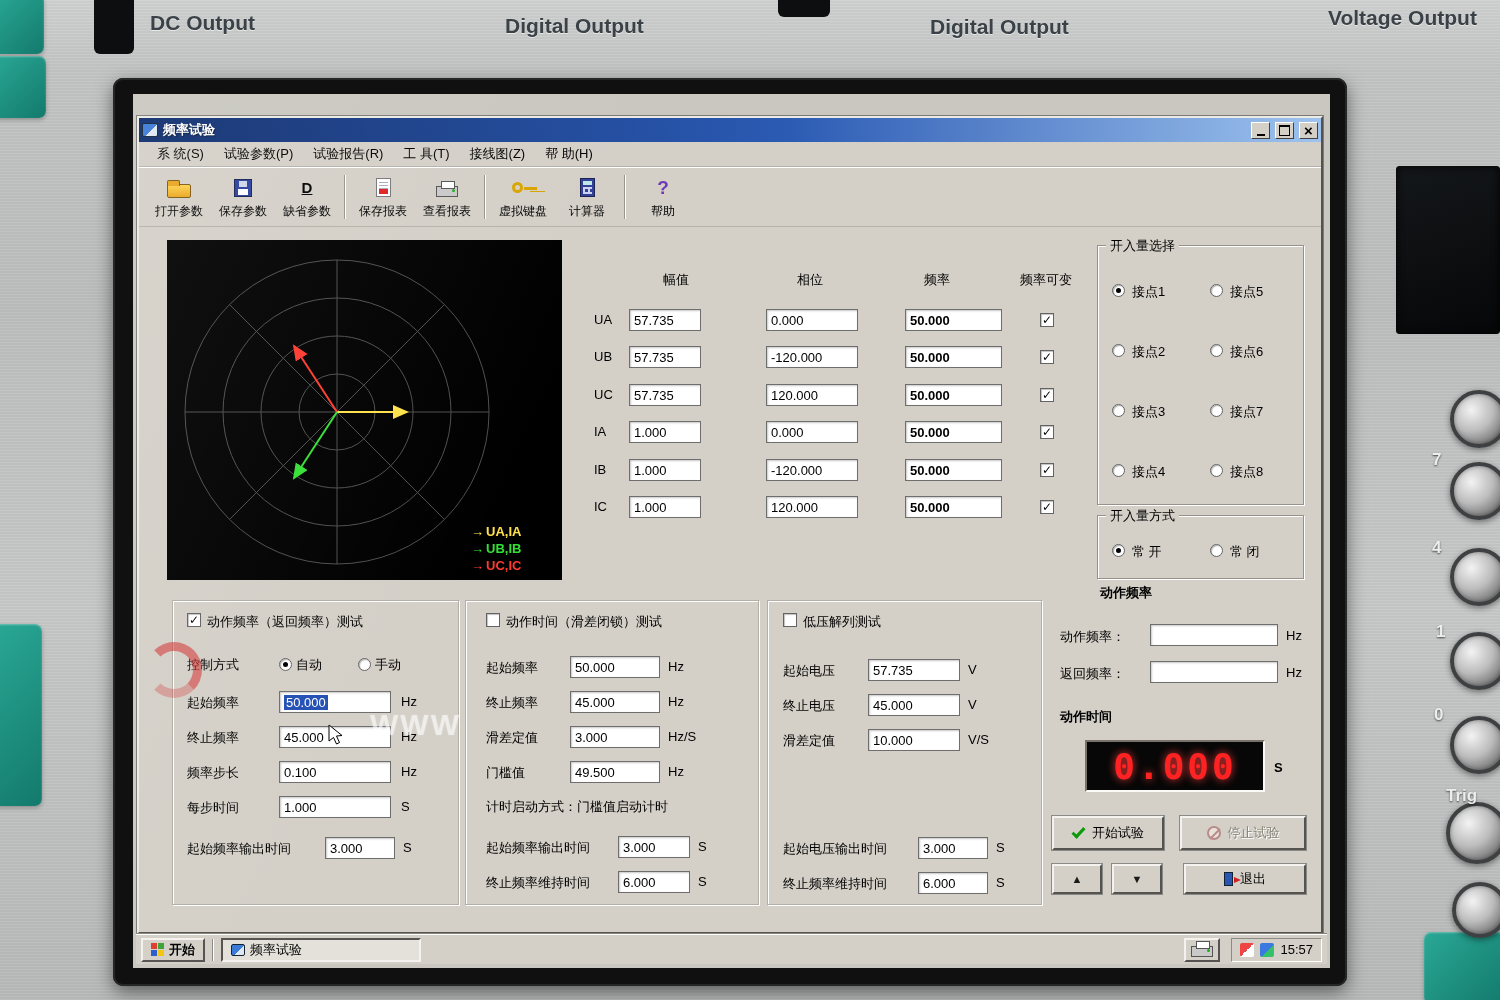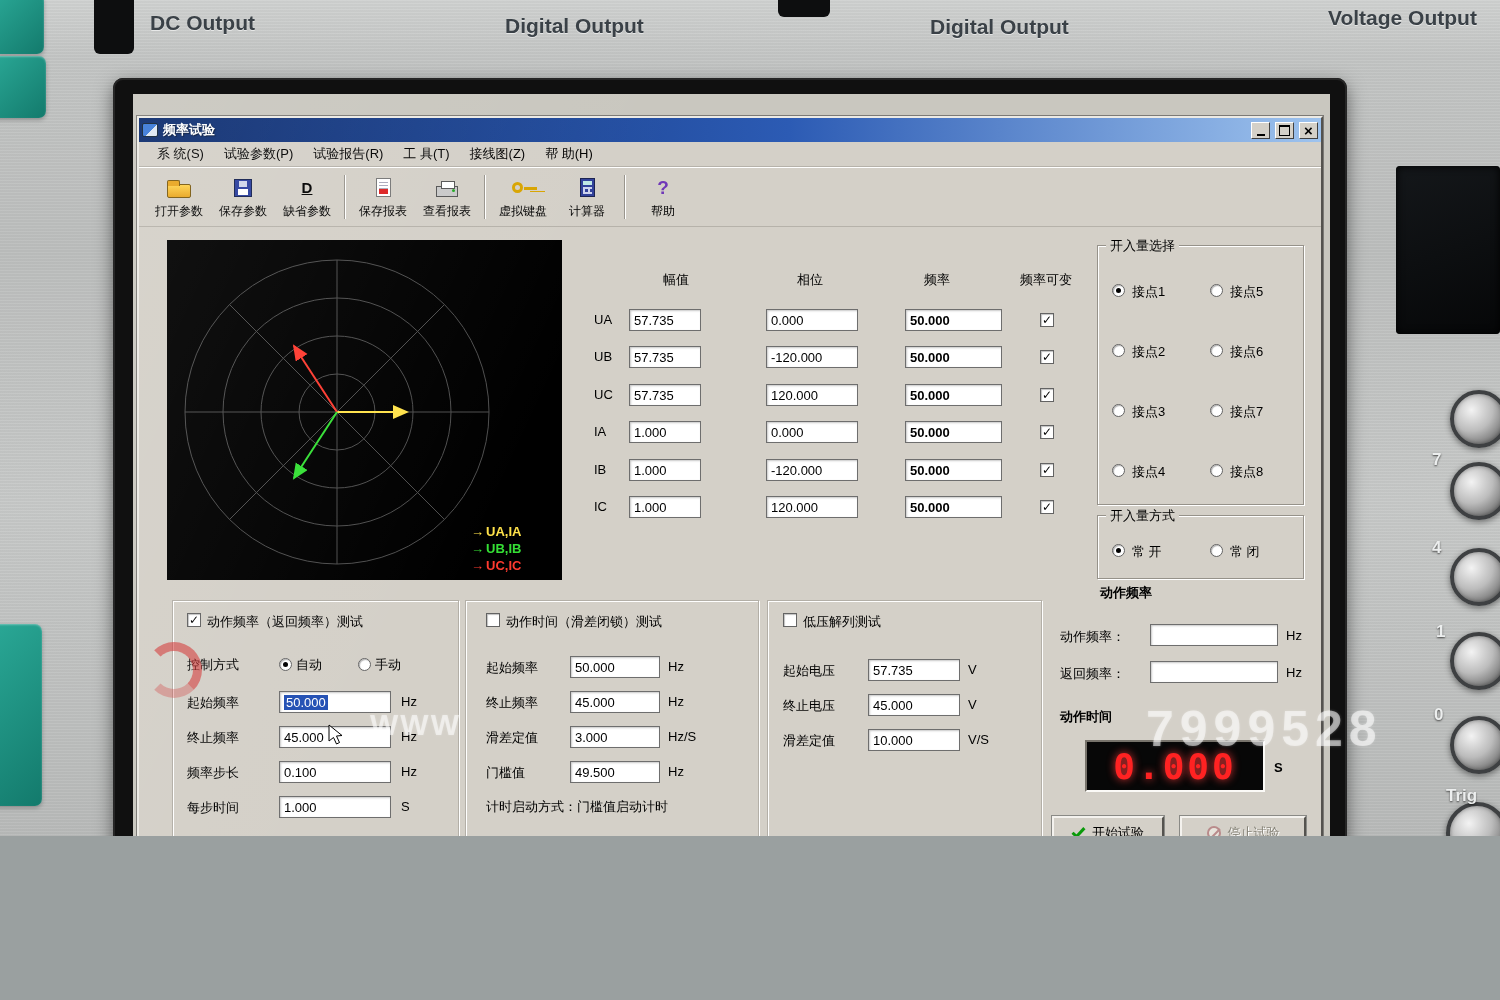--- a/index.html
+++ b/index.html
@@ -1,18 +1,18 @@
 <!DOCTYPE html>
 <html><head>
 <meta charset="utf-8">
 <style>
 *{margin:0;padding:0;box-sizing:border-box}
 body{font-family:"Liberation Sans","DejaVu Sans",sans-serif;background:#9aa0a0;width:1500px;height:1000px;overflow:hidden}
 .ab{position:absolute}
-.photo{position:relative;width:1500px;height:836px;overflow:hidden;
+.photo{position:relative;width:1500px;height:1000px;overflow:hidden;
 background:linear-gradient(180deg,#d0d2d1 0%,#c3c5c4 7%,#bcbebd 30%,#c7c9c8 60%,#b8bab9 100%)}
 .brush{position:absolute;inset:0;background:repeating-linear-gradient(180deg,rgba(255,255,255,.05) 0 1px,rgba(0,0,0,.025) 1px 3px);pointer-events:none;z-index:0}
 .toplabel{position:absolute;font-weight:bold;font-size:21px;color:#3a4147;text-shadow:0 1px 0 rgba(255,255,255,.55);z-index:1}
 .teal{position:absolute;background:linear-gradient(135deg,#2aa896,#137a6c);border-radius:7px;z-index:1;box-shadow:inset 0 1px 2px rgba(255,255,255,.35),0 2px 4px rgba(0,0,0,.25)}
 .clamp{position:absolute;background:#0d0e0f;border-radius:0 0 6px 6px;z-index:1}
 .knob{position:absolute;border-radius:50%;background:radial-gradient(circle at 35% 32%,#f3f3f3,#bcbcbc 45%,#7d7d7d 75%,#4e4e4e);border:4px solid #3e4042;box-shadow:0 2px 6px rgba(0,0,0,.45),inset 0 0 4px rgba(0,0,0,.35);z-index:1}
 .knoblabel{position:absolute;color:#eceeee;font-weight:bold;font-size:17px;text-shadow:0 1px 2px rgba(0,0,0,.65);z-index:2}
 .blackdisplay{position:absolute;background:linear-gradient(160deg,#14171a,#060708);border-radius:4px;box-shadow:inset 0 0 8px #000;z-index:1}
 
 .monitor{position:absolute;left:113px;top:78px;width:1234px;height:908px;background:#101010;border-radius:10px;
@@ -538,19 +538,18 @@
           <span class="clock">15:57</span>
         </div>
       </div>
 
       <div class="glare"></div>
     </div>
   </div>
 
   <div class="wm-logo" style="left:146px;top:642px"></div>
   <span class="wm" style="left:370px;top:708px;font-size:30px;letter-spacing:2px">WWW</span>
-  <span class="wm" style="left:1146px;top:700px;font-size:50px;letter-spacing:6px">7999528</span>
 
   <svg class="cursor" style="left:326px;top:724px" width="22" height="22">
     <path d="M3,1 L3,17 L7.5,13.5 L10.5,20 L13.5,18.5 L10.5,12 L16,11.5 Z" fill="#fff" stroke="#000" stroke-width="1"></path>
   </svg>
 
 </div>
 
 </body></html>

